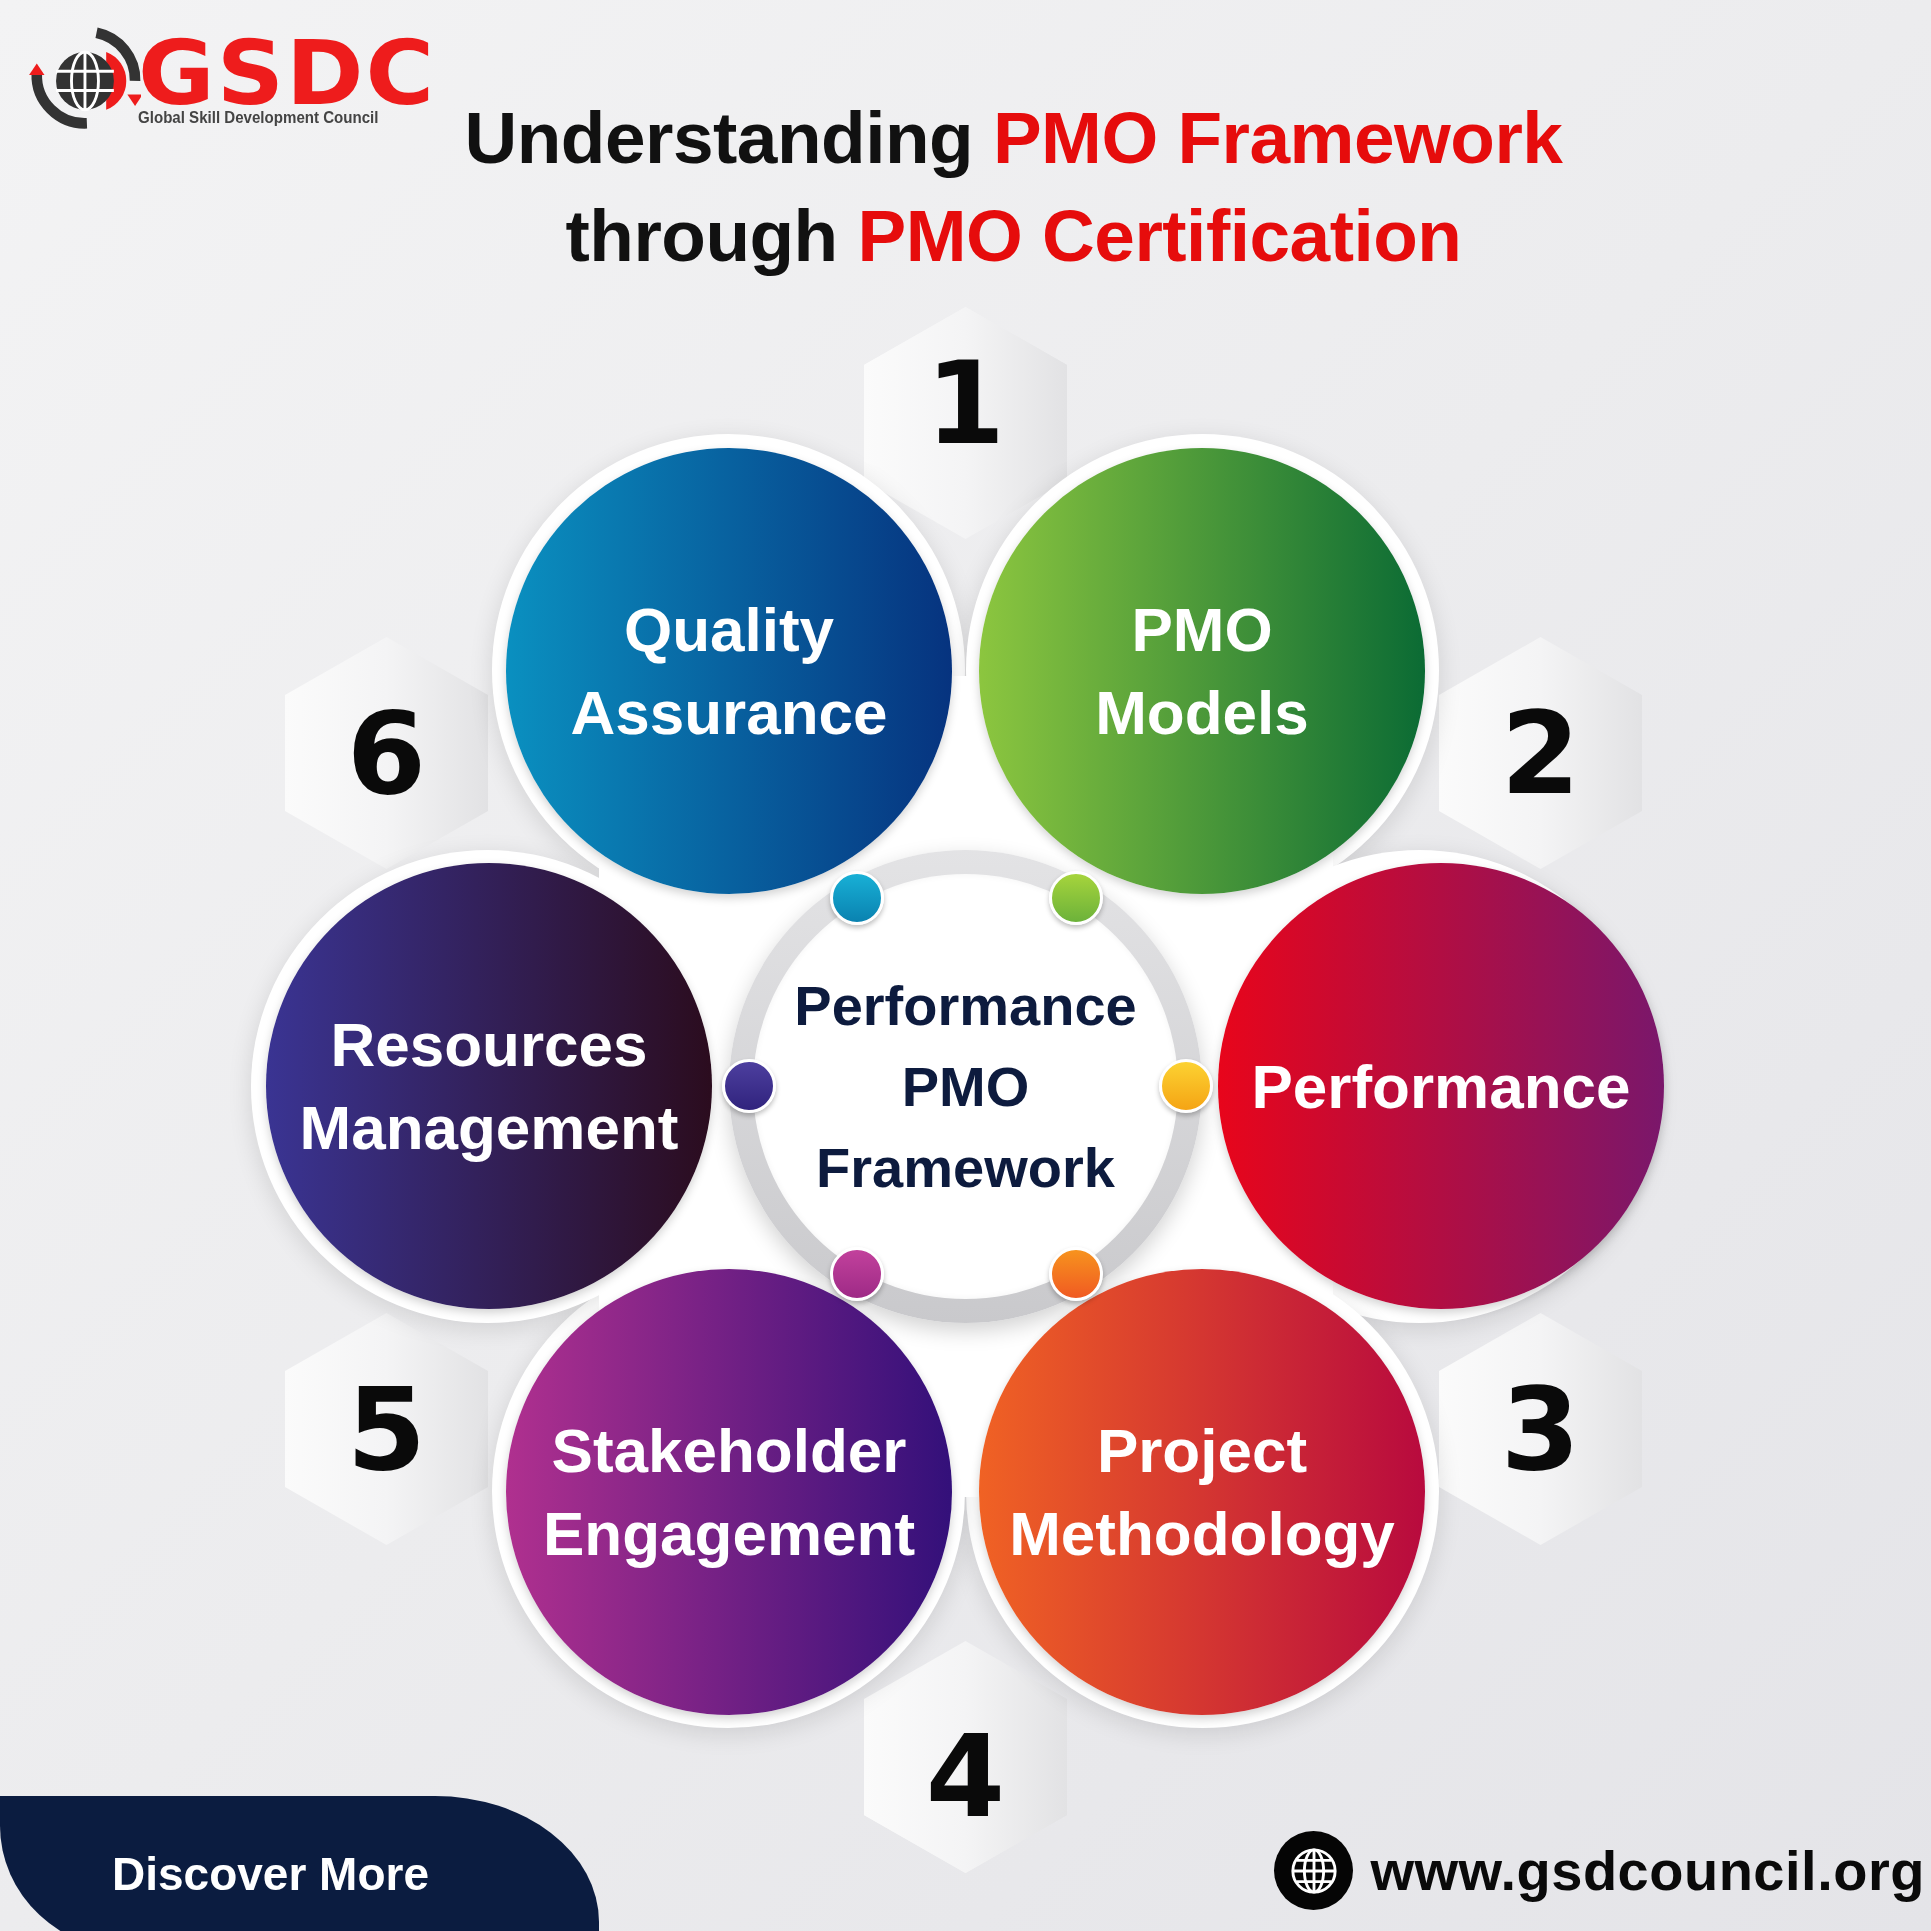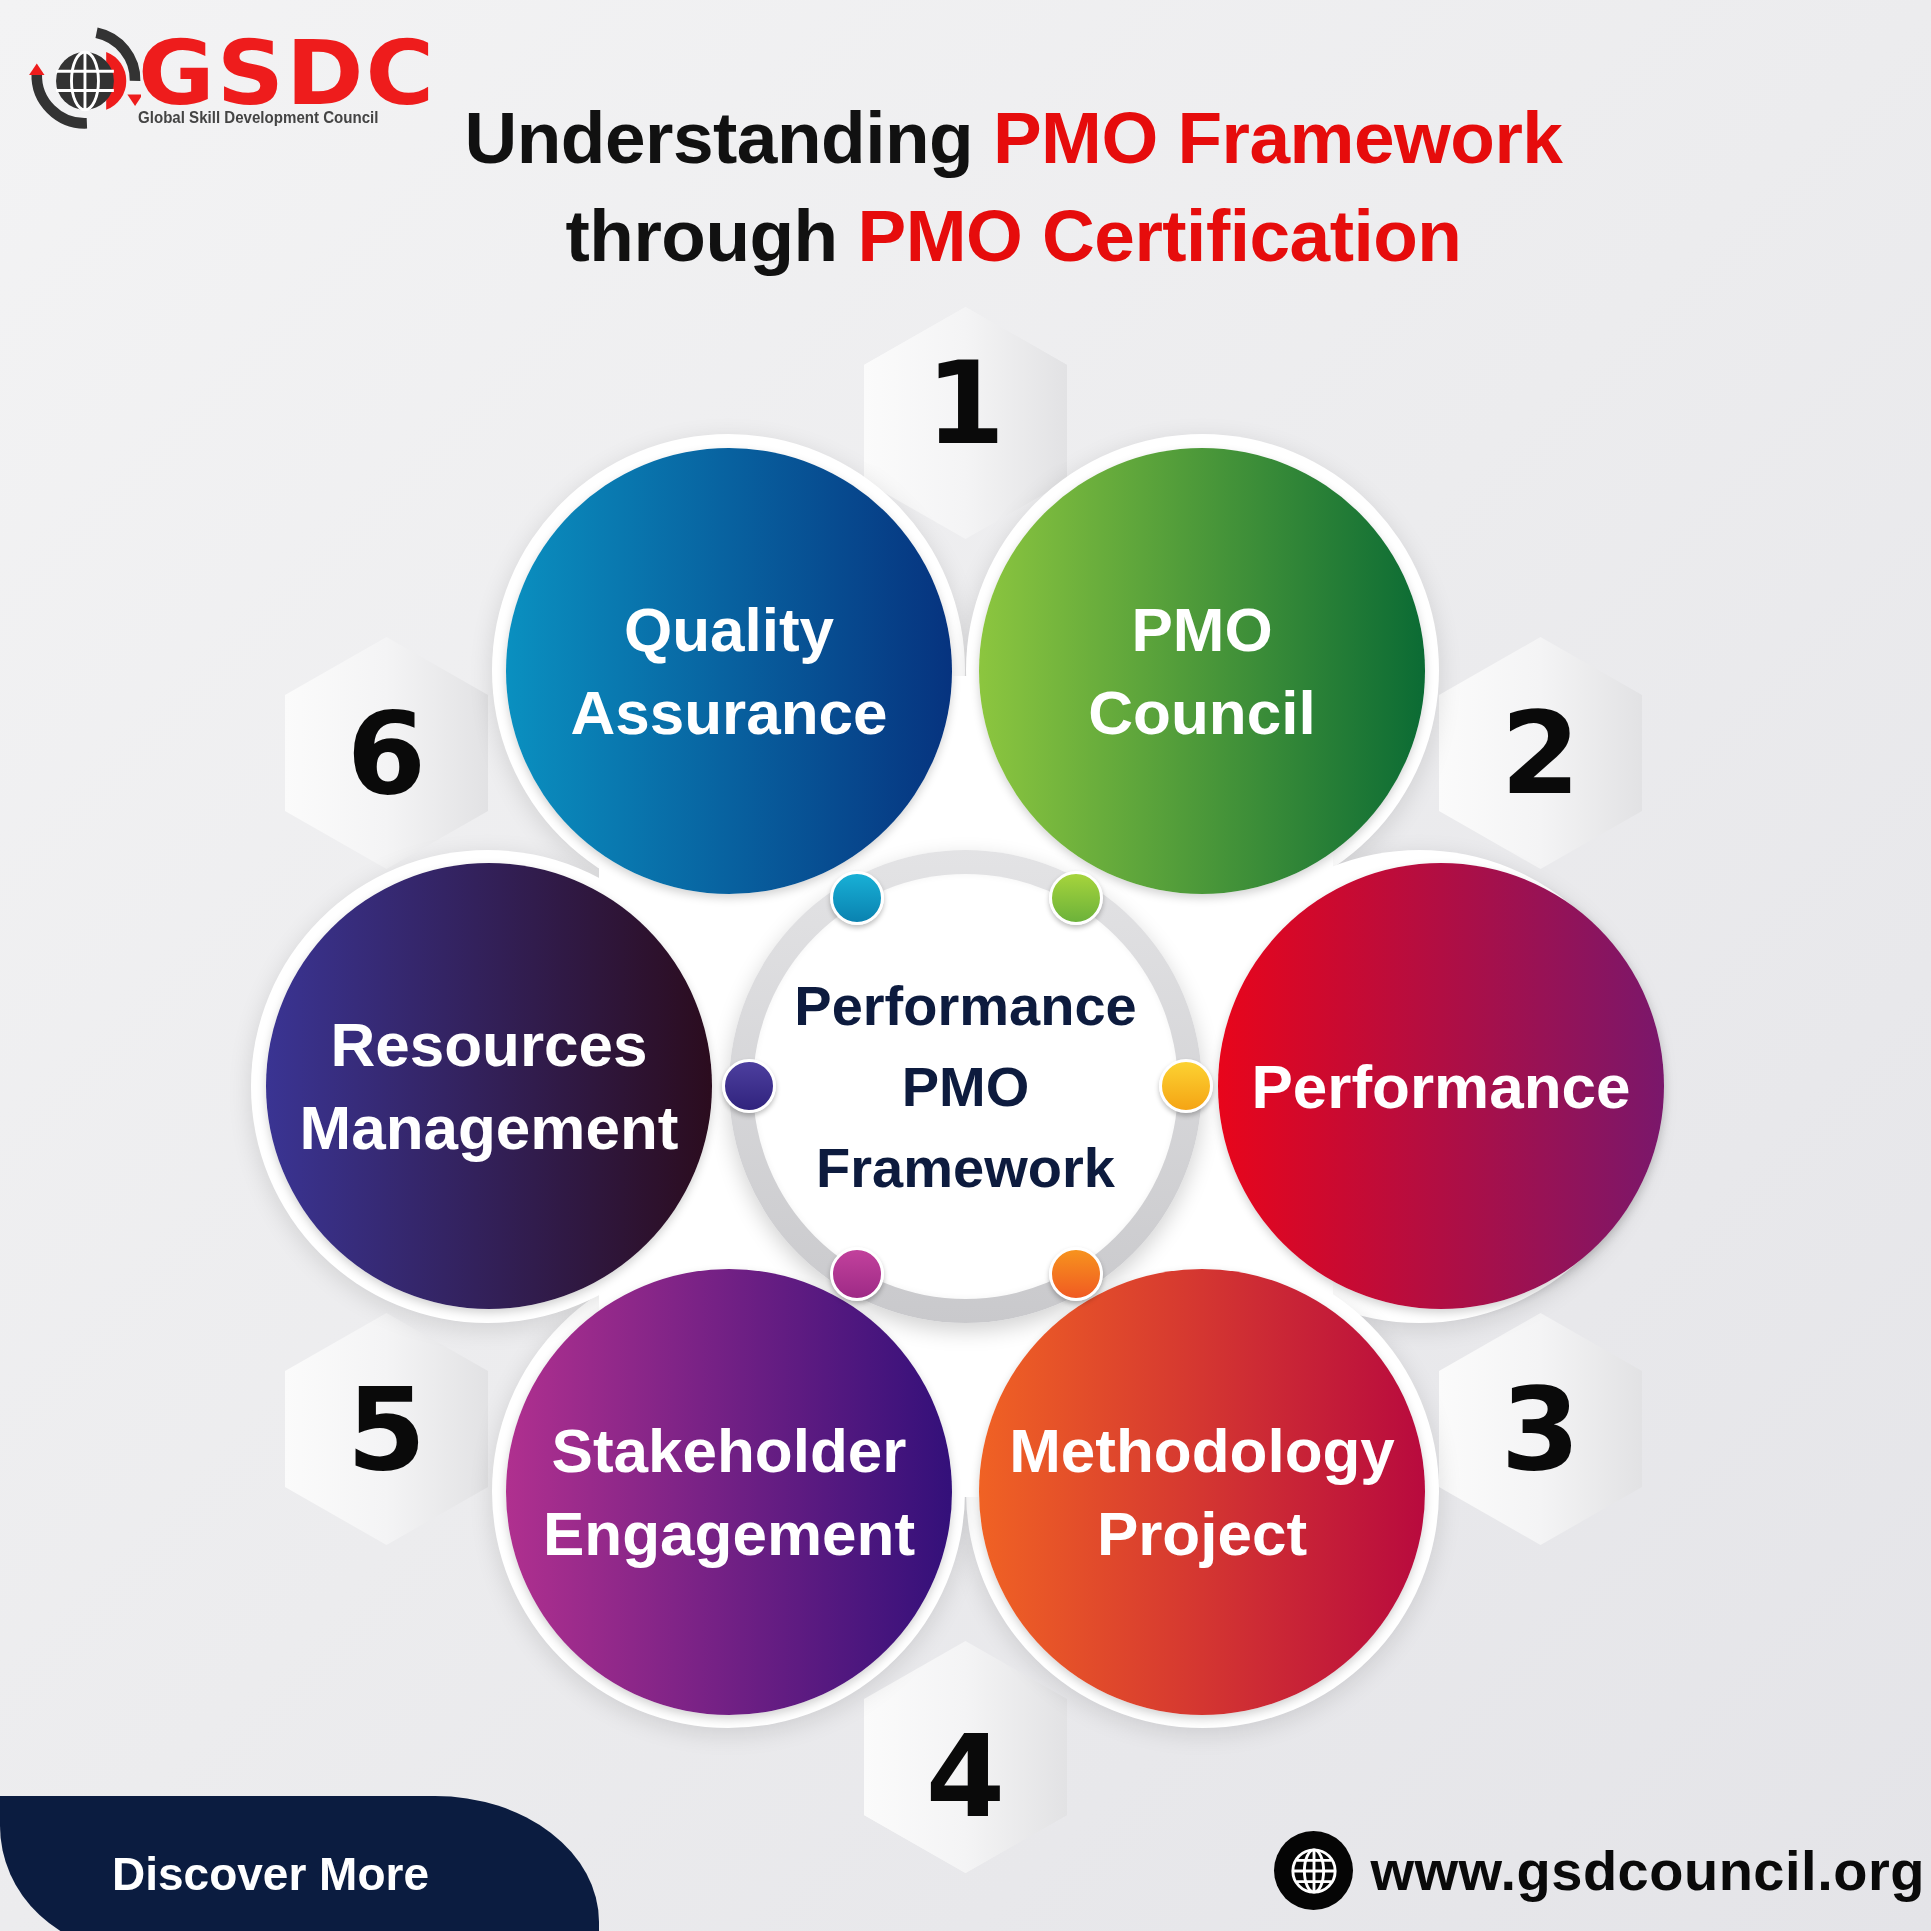--- a/index.html
+++ b/index.html
@@ -129,32 +129,32 @@
 
 <div class="abs topic" style="left:506px; top:448px; background:linear-gradient(90deg,#0a90c0,#06337f);">
   <div>
       <span>Quality</span>
       <span>Assurance</span>
     </div>
 </div>
 <div class="abs topic" style="left:979px; top:448px; background:linear-gradient(90deg,#8cc63f,#0b6b34);">
   <div>
       <span>PMO</span>
-      <span>Council</span>
+      <span>Models</span>
     </div>
 </div>
 <div class="abs topic" style="left:1218px; top:863px; background:linear-gradient(90deg,#e8051b,#7a176b);">
   <div>
       <span>Performance</span>
     </div>
 </div>
 <div class="abs topic" style="left:979px; top:1269px; background:linear-gradient(90deg,#f06224,#b80a3e);">
   <div>
+      <span>Project</span>
       <span>Methodology</span>
-      <span>Project</span>
     </div>
 </div>
 <div class="abs topic" style="left:506px; top:1269px; background:linear-gradient(90deg,#b0308f,#33107a);">
   <div>
       <span>Stakeholder</span>
       <span>Engagement</span>
     </div>
 </div>
 <div class="abs topic" style="left:266px; top:863px; background:linear-gradient(90deg,#3a3493,#2b0c1e);">
   <div>

